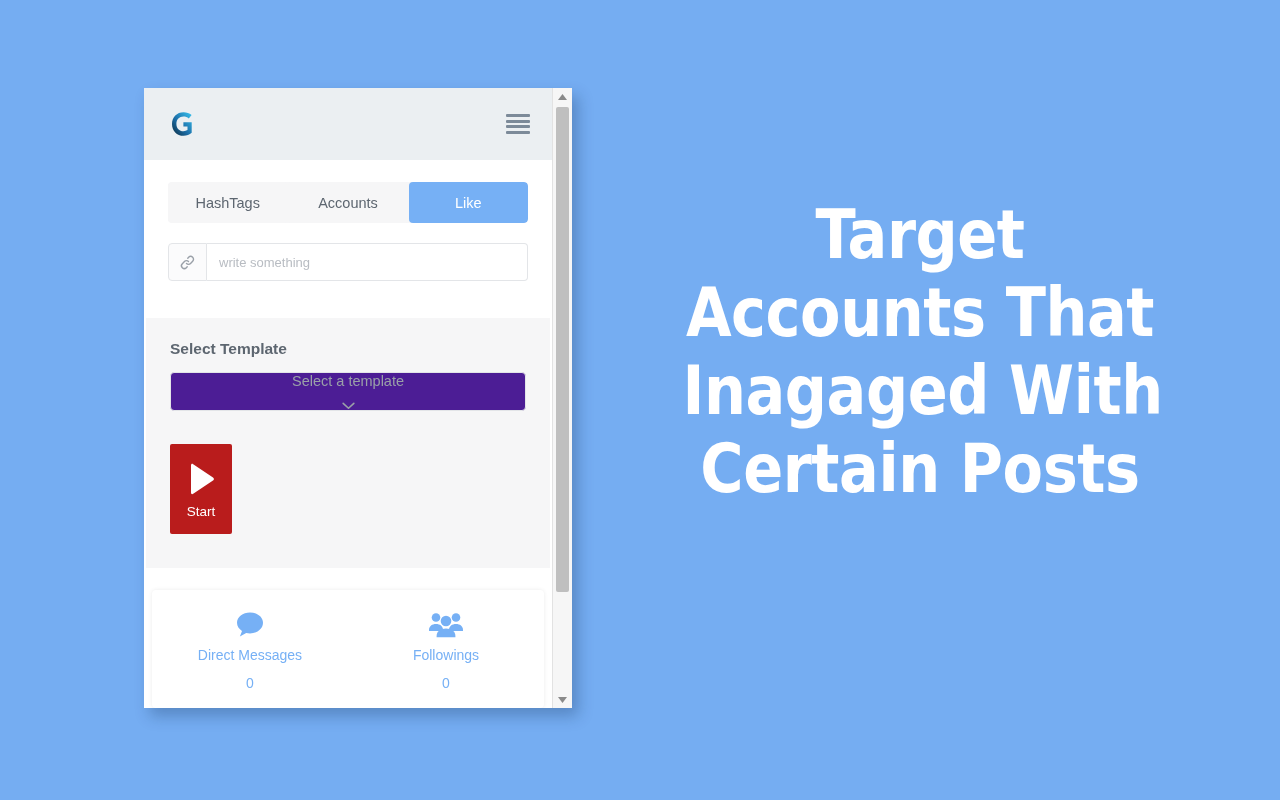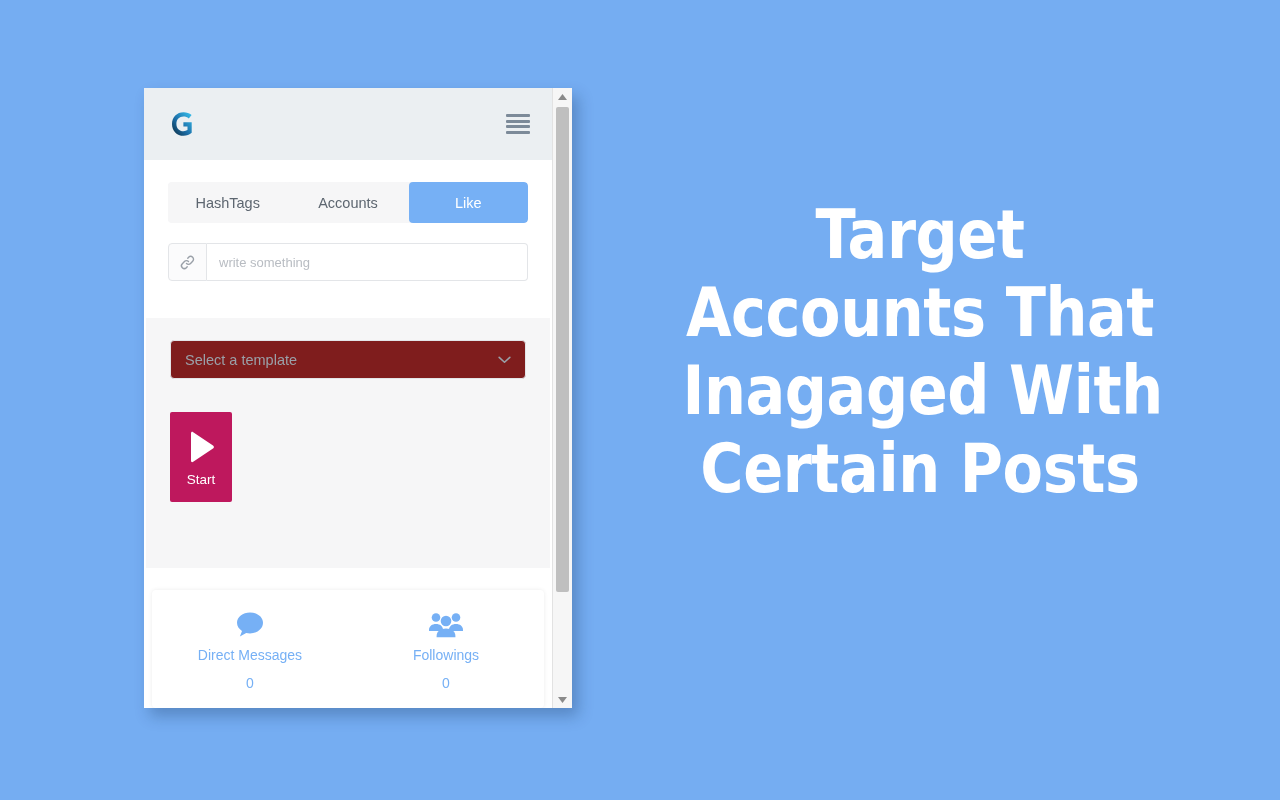--- a/index.html
+++ b/index.html
@@ -145,28 +145,29 @@
   }
   .panel-title {
     font-size: 15.5px;
     font-weight: bold;
     color: #5d6670;
     margin-bottom: 14px;
   }
   .select-box {
     position: relative;
     height: 39px;
-    background: #7f1d1d;
+    background: #4c1d95;
     border: 1px solid #e3e5e8;
     border-radius: 4px;
     display: flex;
     align-items: center;
     padding: 0 14px;
     box-sizing: border-box;
     cursor: pointer;
+    flex-direction: column;
   }
   .select-value {
     font-size: 14.5px;
     color: #9aa0a8;
     flex: 1;
   }
   .chev {
     width: 13px;
     height: 8px;
     display: block;
@@ -198,21 +199,21 @@
   .check-label {
     font-size: 13.5px;
     font-weight: bold;
     color: #6b737c;
     white-space: nowrap;
   }
 
   .start-btn {
     width: 62px;
     height: 90px;
-    background: #be185d;
+    background: #b91c1c;
     border-radius: 2px;
     display: flex;
     flex-direction: column;
     align-items: center;
     justify-content: center;
     cursor: pointer;
     margin-right: 24px;
     margin-top: -4px;
   }
   .start-label {
@@ -349,20 +350,21 @@
           <svg width="17" height="17" viewBox="0 0 24 24" fill="none" stroke="#9aa0a8" stroke-width="2" stroke-linecap="round">
             <path d="M10.6 13.4a4 4 0 0 0 5.7 0l3-3a4 4 0 0 0-5.7-5.7l-1.2 1.2"></path>
             <path d="M13.4 10.6a4 4 0 0 0-5.7 0l-3 3a4 4 0 0 0 5.7 5.7l1.2-1.2"></path>
           </svg>
         </div>
         <input class="text-input" type="text" placeholder="write something" style="">
       </div>
     </div>
 
     <div class="template-panel">
+      <div class="panel-title">Select Template</div>
 
       <div class="select-box">
         <span class="select-value">Select a template</span>
         <span>
           <svg class="chev" viewBox="0 0 14 9" fill="none" stroke="#9aa0a8" stroke-width="1.8" stroke-linecap="round" stroke-linejoin="round">
             <path d="M1 1.5 L7 7 L13 1.5"></path>
           </svg>
         </span>
       </div>
 

